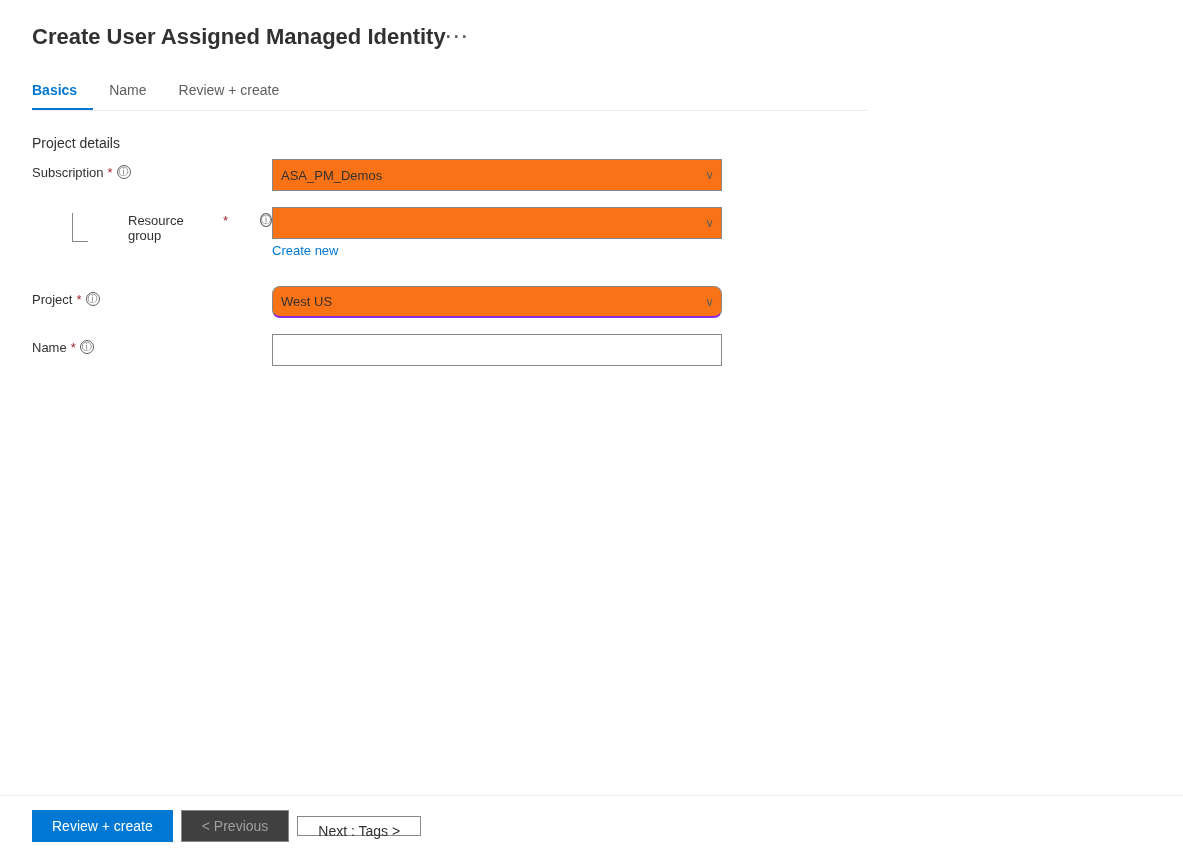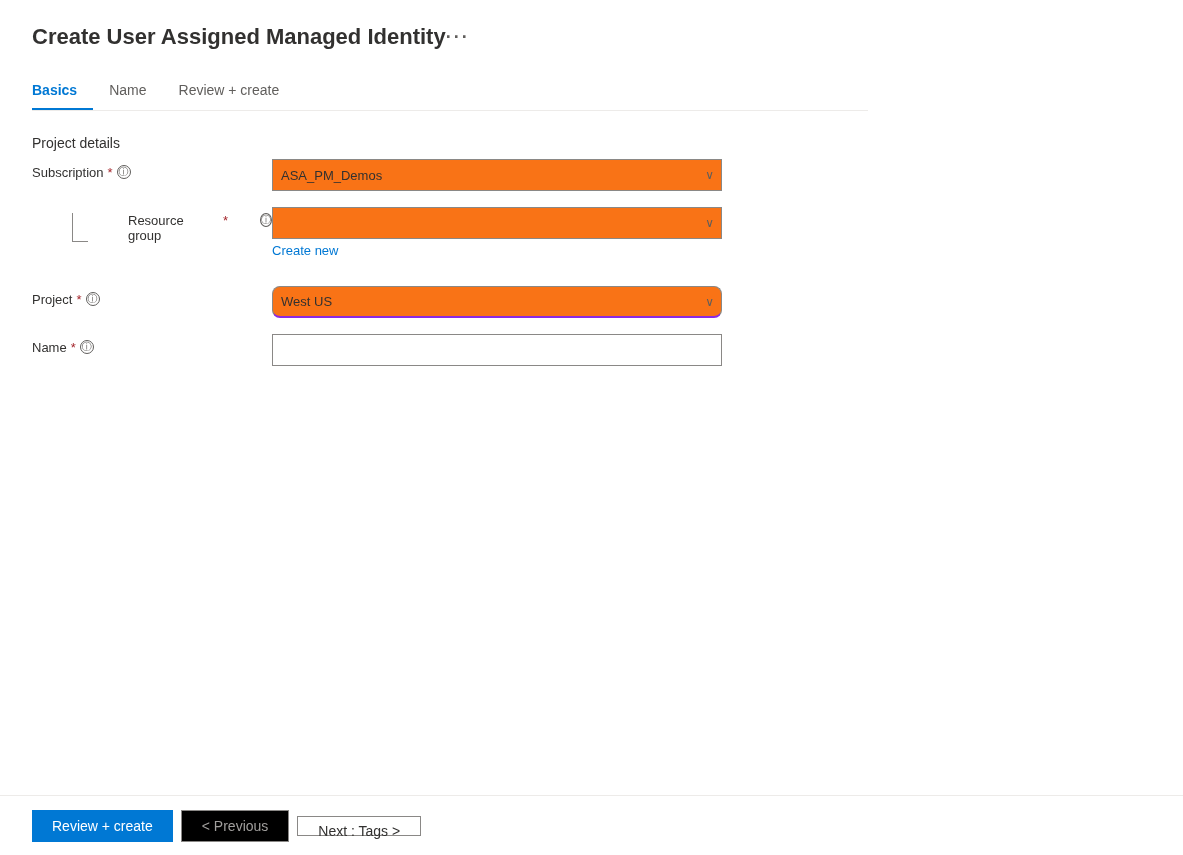--- a/index.html
+++ b/index.html
@@ -203,21 +203,21 @@
       background: #0078d4;
       color: #ffffff;
       border: none;
       padding: 6px 20px;
       font-size: 14px;
       cursor: pointer;
       height: 32px;
     }
 
     .btn-secondary {
-      background: #000000;
+      background: #404040;
       color: #323130;
       border: 1px solid #8a8886;
       padding: 6px 20px;
       font-size: 14px;
       cursor: pointer;
       height: 32px;
     }
 
     .btn-secondary:disabled {
       color: #a19f9d;

